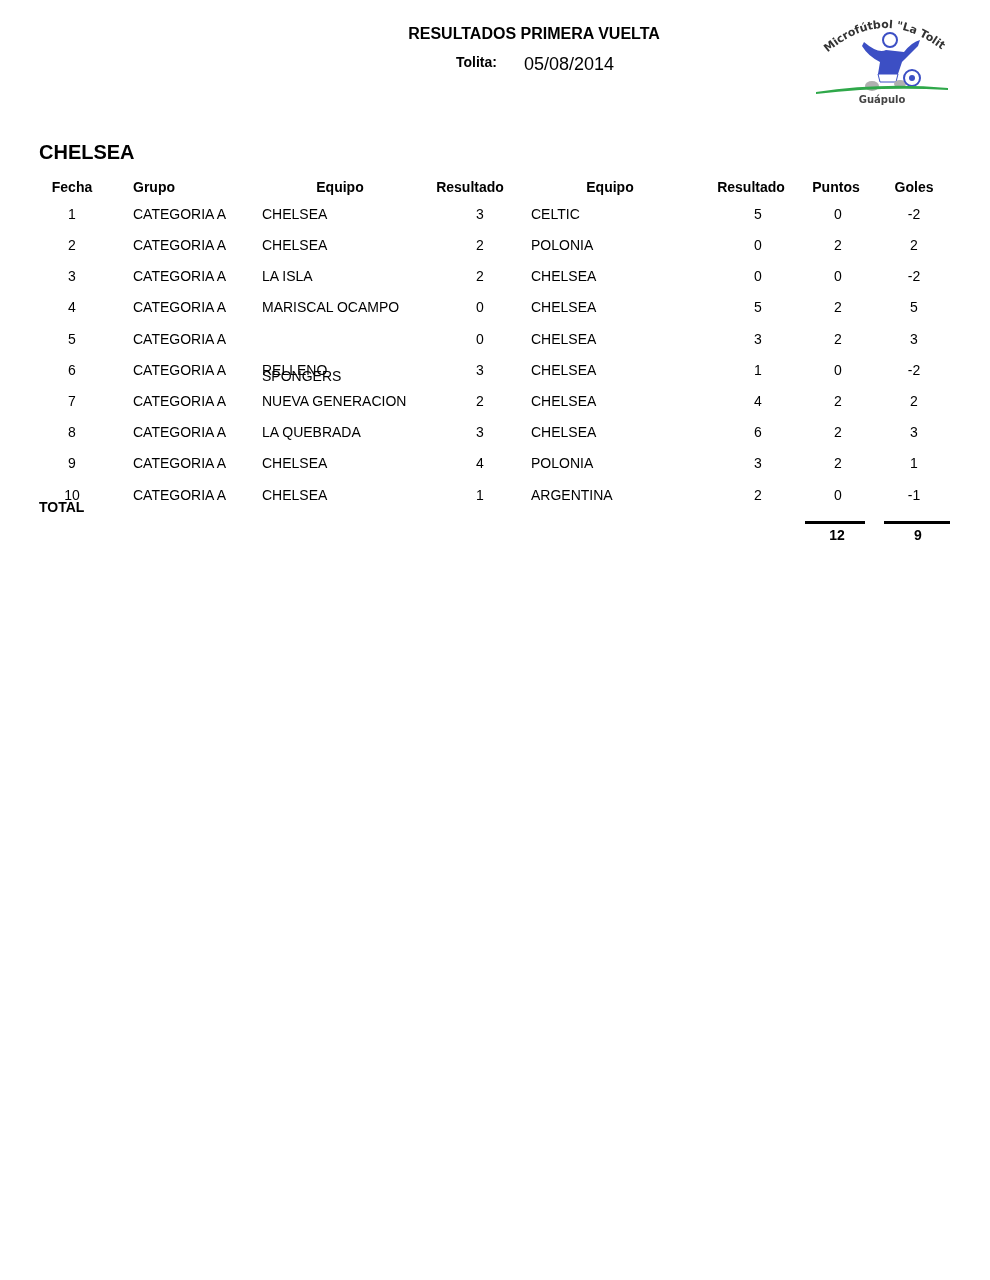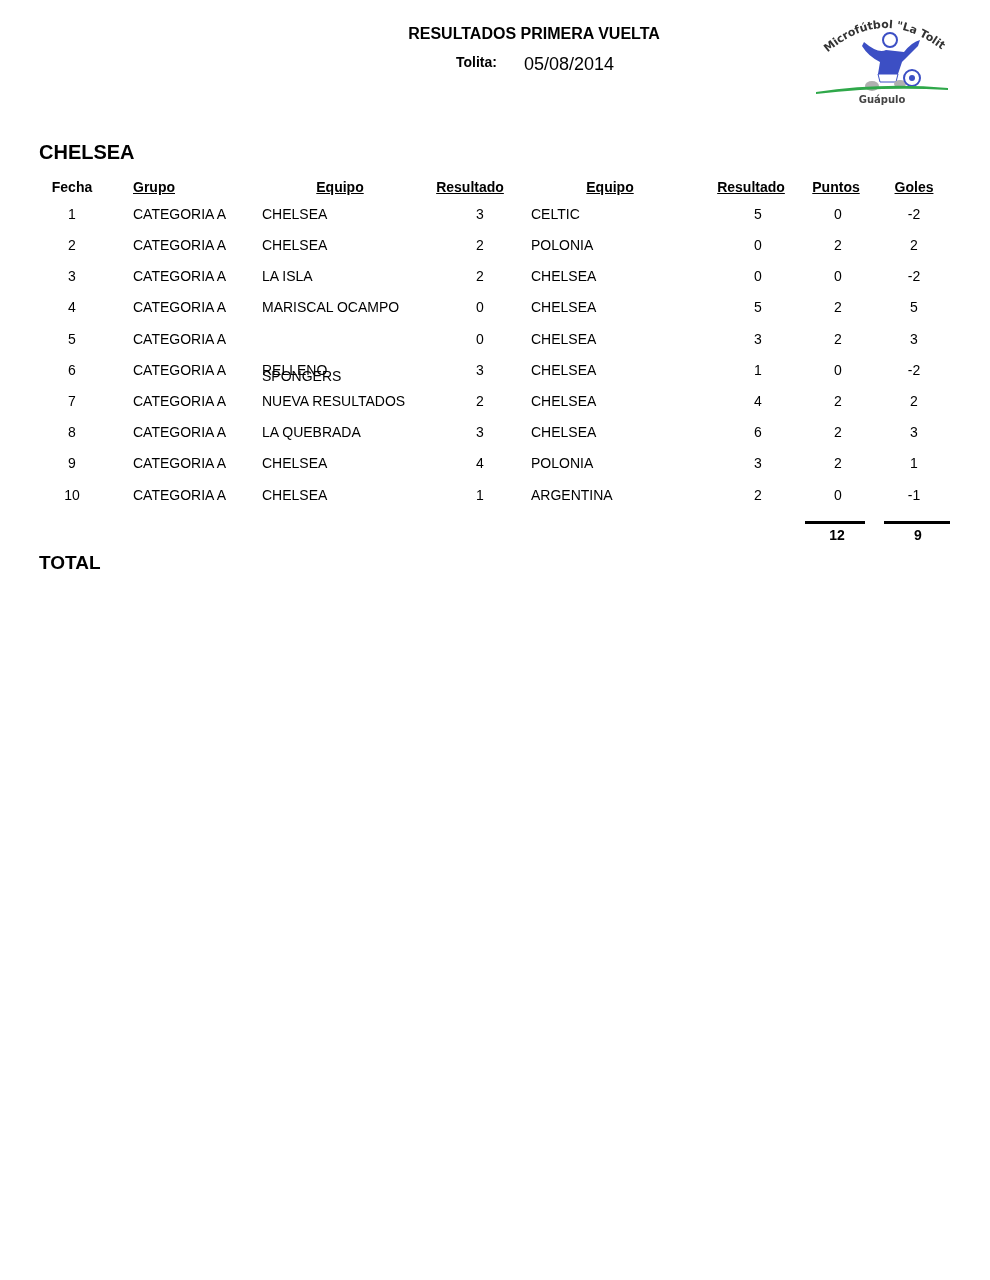--- a/index.html
+++ b/index.html
@@ -20,24 +20,24 @@
     .logo {
       position: absolute; left: 812px; top: 12px; width: 140px; height: 96px;
     }
     .team-heading {
       position: absolute; left: 39px; top: 141px; font-weight: bold; font-size: 20px;
     }
     .hdr, .cell {
       position: absolute; font-size: 14px; white-space: nowrap;
     }
     .hdr { font-weight: bold; top: 179px; }
-    .hdr.u { text-decoration: underline; }
+    .hdr.u { }
     .c { text-align: center; transform: translateX(-50%); }
     .total-label {
-      position: absolute; left: 39px; top: 552px; font-weight: bold; font-size: 19px;
+      position: absolute; left: 39px; top: 499px; font-weight: bold; font-size: 14px;
     }
     .total-line {
       position: absolute; top: 521px; height: 3px; background: #000;
     }
     .total-val {
       position: absolute; top: 527px; font-weight: bold; font-size: 14px;
       transform: translateX(-50%);
     }
   </style>
 </head>
@@ -133,21 +133,21 @@
       <div class="cell" style="left: 262px; top: 362px;">RELLENO</div>
       <div class="cell c" style="left: 480px; top: 362px;">3</div>
       <div class="cell" style="left: 531px; top: 362px;">CHELSEA</div>
       <div class="cell c" style="left: 758px; top: 362px;">1</div>
       <div class="cell c" style="left: 838px; top: 362px;">0</div>
       <div class="cell c" style="left: 914px; top: 362px;">-2</div>
     </div>
     <div>
       <div class="cell c" style="left: 72px; top: 393px;">7</div>
       <div class="cell" style="left: 133px; top: 393px;">CATEGORIA A</div>
-      <div class="cell" style="left: 262px; top: 393px;">NUEVA RESULTADOS</div>
+      <div class="cell" style="left: 262px; top: 393px;">NUEVA GENERACION</div>
       <div class="cell c" style="left: 480px; top: 393px;">2</div>
       <div class="cell" style="left: 531px; top: 393px;">CHELSEA</div>
       <div class="cell c" style="left: 758px; top: 393px;">4</div>
       <div class="cell c" style="left: 838px; top: 393px;">2</div>
       <div class="cell c" style="left: 914px; top: 393px;">2</div>
     </div>
     <div>
       <div class="cell c" style="left: 72px; top: 424px;">8</div>
       <div class="cell" style="left: 133px; top: 424px;">CATEGORIA A</div>
       <div class="cell" style="left: 262px; top: 424px;">LA QUEBRADA</div>

